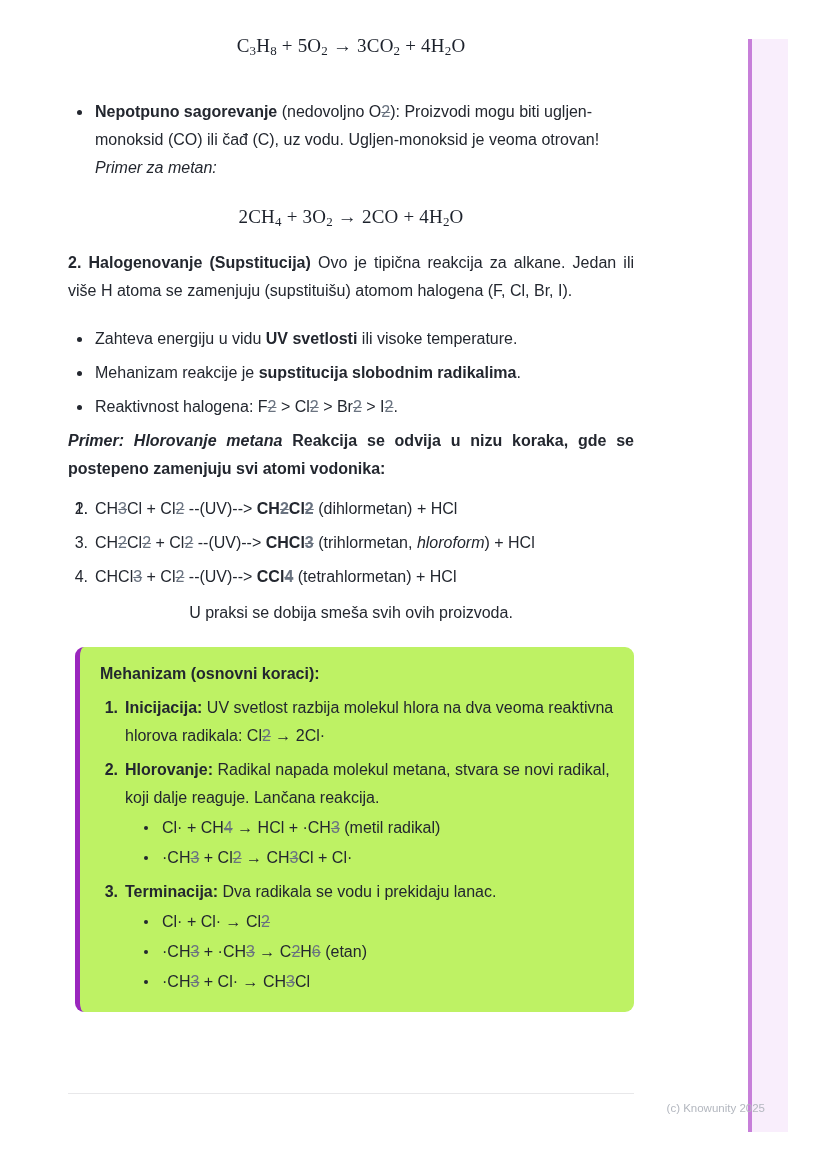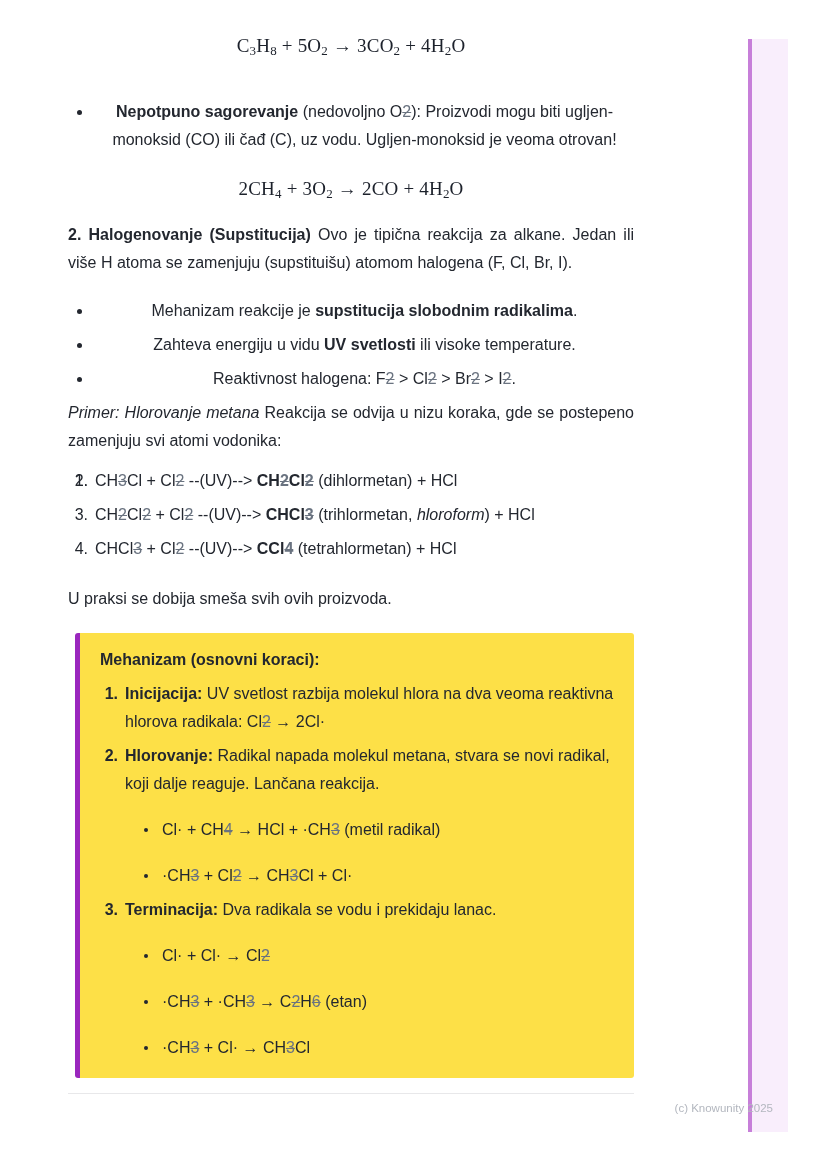--- a/index.html
+++ b/index.html
@@ -21,73 +21,74 @@
   .eq-second{margin-top:22px;text-align:center;}
   .equation .sg-sub{font-size:13px;vertical-align:-3px;}
 
   
   .sg-b{font-weight:700;}
   .sg-i{font-style:italic;}
   .sg-s{text-decoration:line-through;color:#6a7380;}
   .sg-sub{font-size:.72em;vertical-align:-.22em;}
 
   
-  .b-item{position:relative;padding-left:27px;text-align:center;}
+  .b-item{position:relative;padding-left:27px;}
   .b-item::before{content:"";position:absolute;left:9px;top:12px;width:5px;height:5px;border-radius:50%;background:#23272f;}
   .combustion-bullet{margin-top:34px;}
   .props-list{margin-top:20px;}
   .props-list .b-item{margin-bottom:6px;}
 
   .halogen-para{margin-top:14px;text-align:justify;}
-  .example-para{margin-top:6px;text-align:justify;}
-  .mixture-para{margin-top:22px;}
+  .example-para{margin-top:6px;text-align:justify;font-weight:bold;}
+  .mixture-para{margin-top:8px;text-align:center;}
 
   
   .steps{margin-top:12px;}
   .step{position:relative;padding-left:27px;margin-bottom:6px;}
   .step-num{position:absolute;left:0;top:0;width:20px;text-align:right;}
 
   
   .callout{
     margin-top:20px;margin-left:7px;width:559px;box-sizing:border-box;
-    background:#fde047;border-left:5px solid #9a27be;border-radius:3px;
+    background:#bef264;border-left:5px solid #9a27be;border-radius:9px;
     padding:13px 20px 16px 20px;
   }
   .co-title{font-weight:700;}
   .co-item{position:relative;padding-left:25px;margin-top:6px;}
   .co-num{position:absolute;left:2px;top:0;width:16px;text-align:right;font-weight:700;}
-  .co-sub{position:relative;padding-left:37px;margin-top:18px;}
+  .co-sub{position:relative;padding-left:37px;margin-top:2px;}
   .co-sub::before{content:"";position:absolute;left:19px;top:12px;width:4px;height:4px;border-radius:50%;background:#23272f;}
 
   .divider{position:absolute;left:68px;top:1093px;width:566px;height:1px;background:#e8e8ea;}
-  .footer{position:absolute;top:1101px;right:50px;font-size:11.5px;line-height:15px;color:#b3b7bf;z-index:3;}
+  .footer{position:absolute;top:1101px;right:58px;font-size:11.5px;line-height:15px;color:#b3b7bf;z-index:3;}
 </style>
 </head>
 <body>
 
 <div class="page">
 
   <div class="stripe-band"></div>
   <div class="stripe-line"></div>
 
   <div class="content">
 
     <div class="equation eq-first"><span>C</span><span class="sg-sub">3</span><span>H</span><span class="sg-sub">8</span><span> + 5O</span><span class="sg-sub">2</span><span> → 3CO</span><span class="sg-sub">2</span><span> + 4H</span><span class="sg-sub">2</span><span>O</span></div>
 
     <div class="combustion-bullet b-item">
       <div><span class="sg-b">Nepotpuno sagorevanje</span><span> (nedovoljno O</span><span class="sg-s">2</span><span>): Proizvodi mogu biti ugljen-monoksid (CO) ili čađ (C), uz vodu. Ugljen-monoksid je veoma otrovan!</span></div>
+      <div><span class="sg-i">Primer za metan:</span></div>
     </div>
 
     <div class="equation eq-second"><span>2CH</span><span class="sg-sub">4</span><span> + 3O</span><span class="sg-sub">2</span><span> → 2CO + 4H</span><span class="sg-sub">2</span><span>O</span></div>
 
     <div class="halogen-para"><span class="sg-b">2. Halogenovanje (Supstitucija)</span><span> Ovo je tipična reakcija za alkane. Jedan ili više H atoma se zamenjuju (supstituišu) atomom halogena (F, Cl, Br, I).</span></div>
 
     <div class="props-list">
+      <div class="b-item"><span>Zahteva energiju u vidu </span><span class="sg-b">UV svetlosti</span><span> ili visoke temperature.</span></div>
       <div class="b-item"><span>Mehanizam reakcije je </span><span class="sg-b">supstitucija slobodnim radikalima</span><span>.</span></div>
-      <div class="b-item"><span>Zahteva energiju u vidu </span><span class="sg-b">UV svetlosti</span><span> ili visoke temperature.</span></div>
       <div class="b-item"><span>Reaktivnost halogena: F</span><span class="sg-s">2</span><span> &gt; Cl</span><span class="sg-s">2</span><span> &gt; Br</span><span class="sg-s">2</span><span> &gt; I</span><span class="sg-s">2</span><span>.</span></div>
     </div>
 
     <div class="example-para"><span class="sg-i">Primer: Hlorovanje metana</span><span> Reakcija se odvija u nizu koraka, gde se postepeno zamenjuju svi atomi vodonika:</span></div>
 
     <div class="steps">
       <div class="step">
         <span class="step-num">1.</span>
       </div>
       <div class="step">

